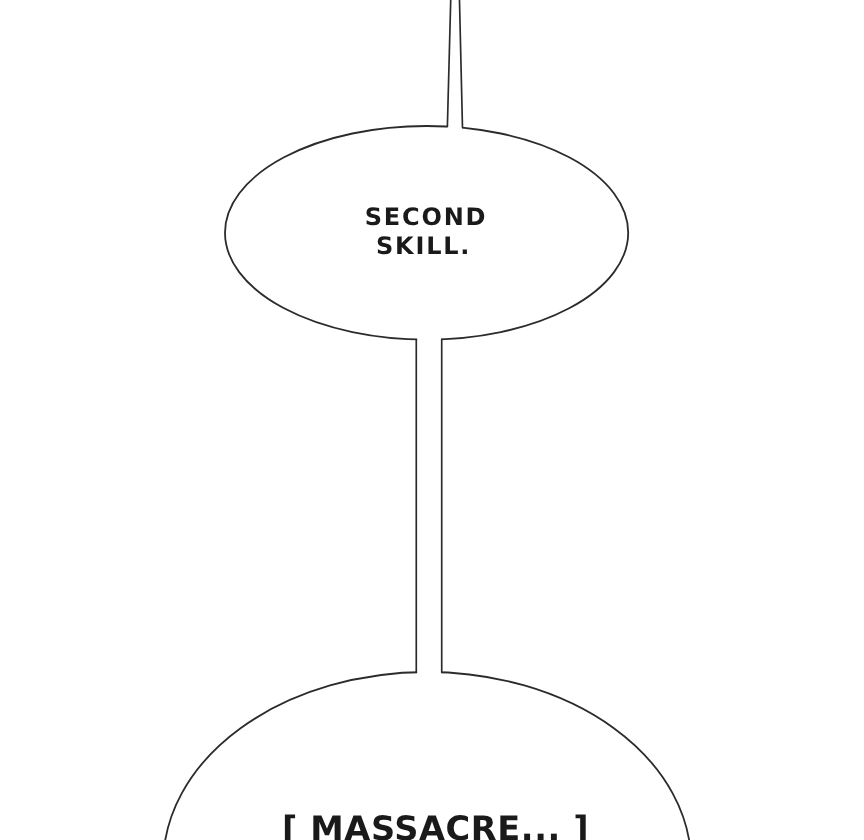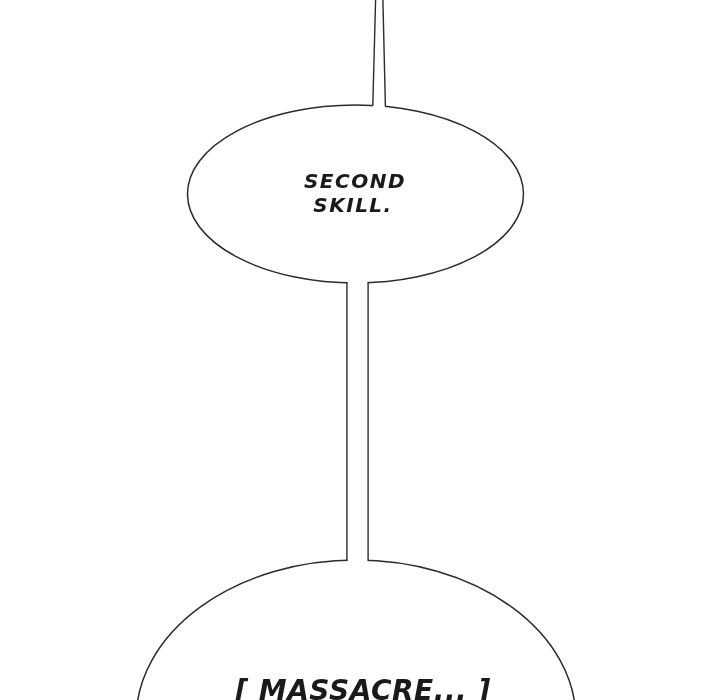--- a/index.html
+++ b/index.html
@@ -6,21 +6,20 @@
     margin: 0;
     padding: 0;
     background: #ffffff;
   }
   .panel {
     position: relative;
     width: 720px;
     height: 700px;
     overflow: hidden;
     background: #ffffff;
-    font-style: italic;
   }
   .panel svg {
     display: block;
     width: 720px;
     height: 700px;
   }
   .bubble-text {
     font-family: "DejaVu Sans", "Liberation Sans", sans-serif;
     font-weight: bold;
     fill: #1a1a1a;

